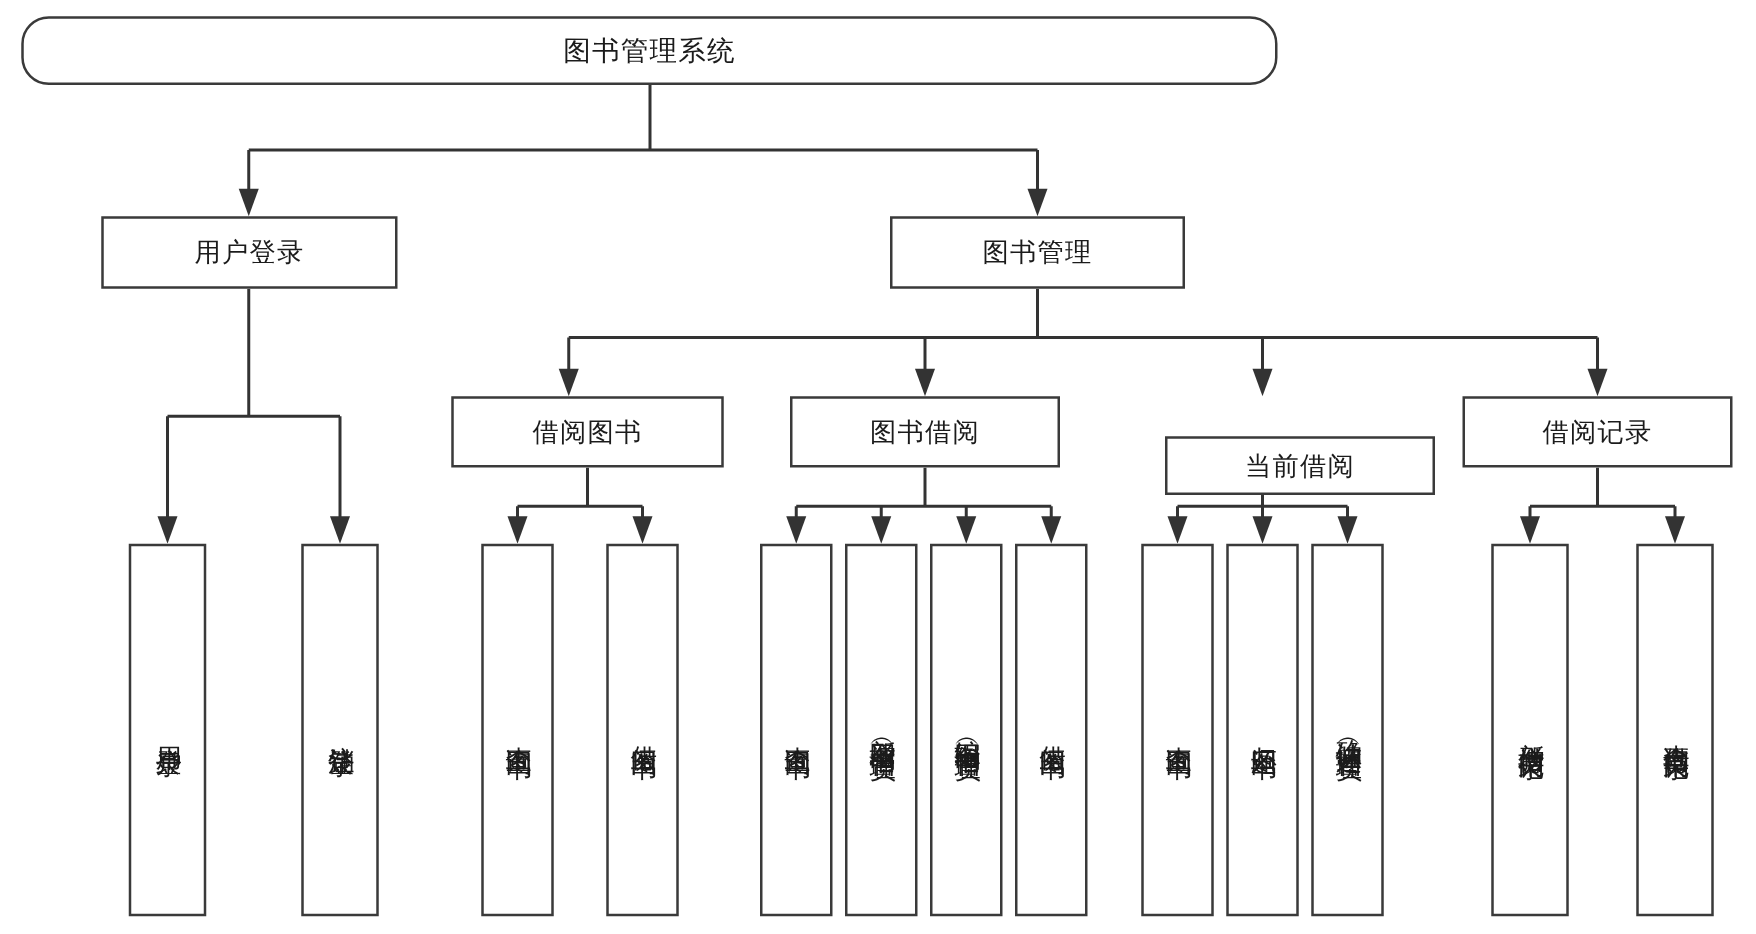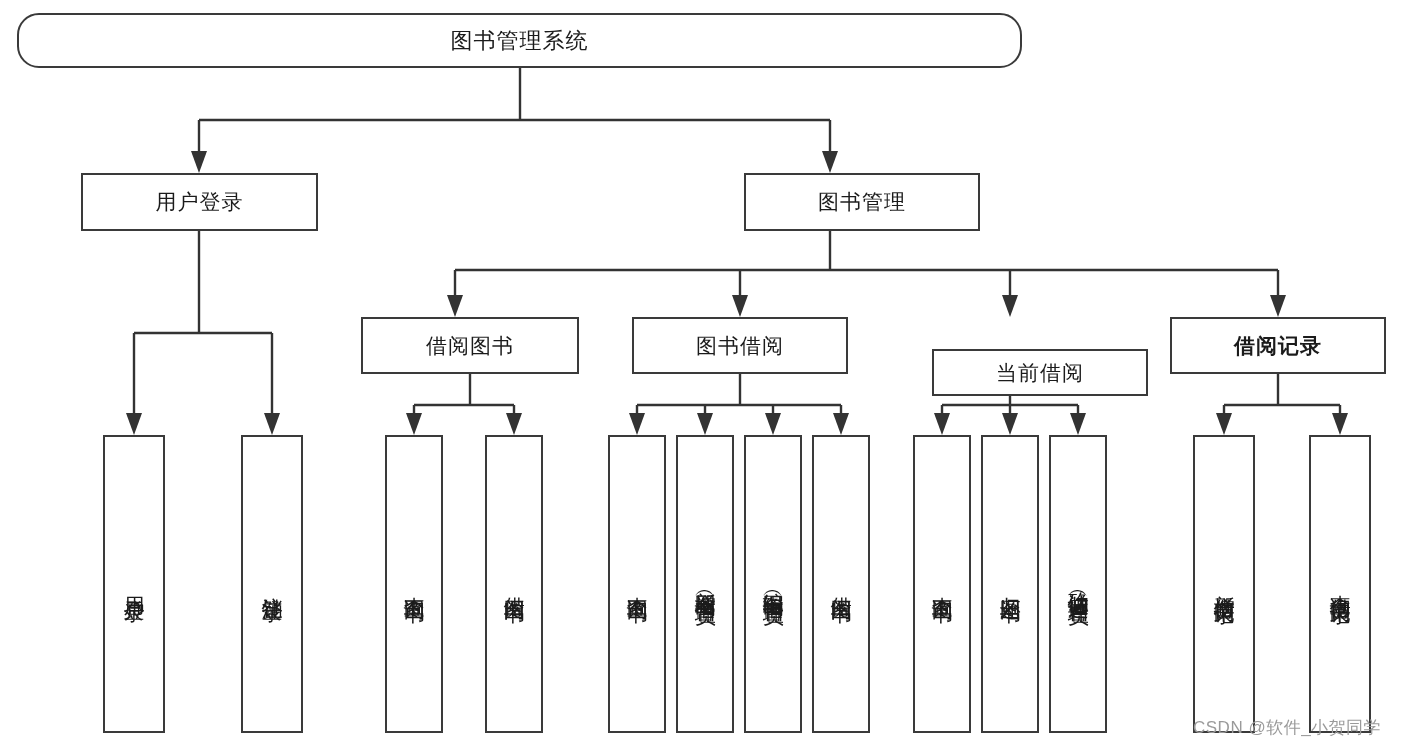--- a/index.html
+++ b/index.html
@@ -123,33 +123,33 @@
       <line x1="1340" y1="405" x2="1340" y2="414" stroke="#333333" stroke-width="2.4"></line>
       <polygon points="1332,413 1348,413 1340,435" fill="#333333"></polygon>
     </svg>
   <div id="nodes-layer">
       <div class="node horizontal root" style="left: 17px; top: 13px; width: 1005px; height: 55px; border-color: rgb(58, 58, 58); background: rgb(255, 255, 255);">
         <span style="color: rgb(27, 27, 27);">图书管理系统</span>
       </div>
       <div class="node horizontal" style="left: 81px; top: 173px; width: 237px; height: 58px; border-color: rgb(58, 58, 58); background: rgb(255, 255, 255);">
         <span style="color: rgb(27, 27, 27);">用户登录</span>
       </div>
-      <div class="node horizontal" style="left: 712px; top: 173px; width: 236px; height: 58px; border-color: rgb(58, 58, 58); background: rgb(255, 255, 255); margin-left: 32px;">
+      <div class="node horizontal" style="left: 712px; top: 173px; width: 236px; height: 58px; border-color: rgb(58, 58, 58); background: rgb(255, 255, 255);">
         <span style="color: rgb(27, 27, 27);">图书管理</span>
       </div>
       <div class="node horizontal" style="left: 361px; top: 317px; width: 218px; height: 57px; border-color: rgb(58, 58, 58); background: rgb(255, 255, 255);">
         <span style="color: rgb(27, 27, 27);">借阅图书</span>
       </div>
       <div class="node horizontal" style="left: 632px; top: 317px; width: 216px; height: 57px; border-color: rgb(58, 58, 58); background: rgb(255, 255, 255); text-align: right;">
         <span style="color: rgb(27, 27, 27);">图书借阅</span>
       </div>
       <div class="node horizontal" style="left: 932px; top: 317px; width: 216px; height: 47px; border-color: rgb(58, 58, 58); background: rgb(255, 255, 255); margin-top: 32px;">
         <span style="color: rgb(27, 27, 27);">当前借阅</span>
       </div>
-      <div class="node horizontal" style="left: 1170px; top: 317px; width: 216px; height: 57px; border-color: rgb(58, 58, 58); background: rgb(255, 255, 255); font-weight: bold;">
+      <div class="node horizontal" style="left: 1170px; top: 317px; width: 216px; height: 57px; border-color: rgb(58, 58, 58); background: rgb(255, 255, 255);">
         <span style="color: rgb(27, 27, 27);">借阅记录</span>
       </div>
       <div class="node vertical" style="left: 103px; top: 435px; width: 62px; height: 298px; border-color: rgb(58, 58, 58); background: rgb(255, 255, 255);">
         <span class="vlabel" style="color: rgb(27, 27, 27);">用户登录</span>
       </div>
       <div class="node vertical" style="left: 241px; top: 435px; width: 62px; height: 298px; border-color: rgb(58, 58, 58); background: rgb(255, 255, 255);">
         <span class="vlabel" style="color: rgb(27, 27, 27);">注销登录</span>
       </div>
       <div class="node vertical" style="left: 385px; top: 435px; width: 58px; height: 298px; border-color: rgb(58, 58, 58); background: rgb(255, 255, 255);">
         <span class="vlabel" style="color: rgb(27, 27, 27);">查询图书</span>
@@ -178,14 +178,13 @@
       <div class="node vertical" style="left: 1049px; top: 435px; width: 58px; height: 298px; border-color: rgb(58, 58, 58); background: rgb(255, 255, 255);">
         <span class="vlabel" style="color: rgb(27, 27, 27);">确认归还（管理员）</span>
       </div>
       <div class="node vertical" style="left: 1193px; top: 435px; width: 62px; height: 298px; border-color: rgb(58, 58, 58); background: rgb(255, 255, 255);">
         <span class="vlabel" style="color: rgb(27, 27, 27);">新增借阅记录</span>
       </div>
       <div class="node vertical" style="left: 1309px; top: 435px; width: 62px; height: 298px; border-color: rgb(58, 58, 58); background: rgb(255, 255, 255);">
         <span class="vlabel" style="color: rgb(27, 27, 27);">查询借阅记录</span>
       </div>
     </div>
-  <div class="watermark" style="left: 1193px; top: 716px; color: rgb(154, 154, 154);">CSDN @软件_小贺同学</div>
 </div>
 
 </body></html>

